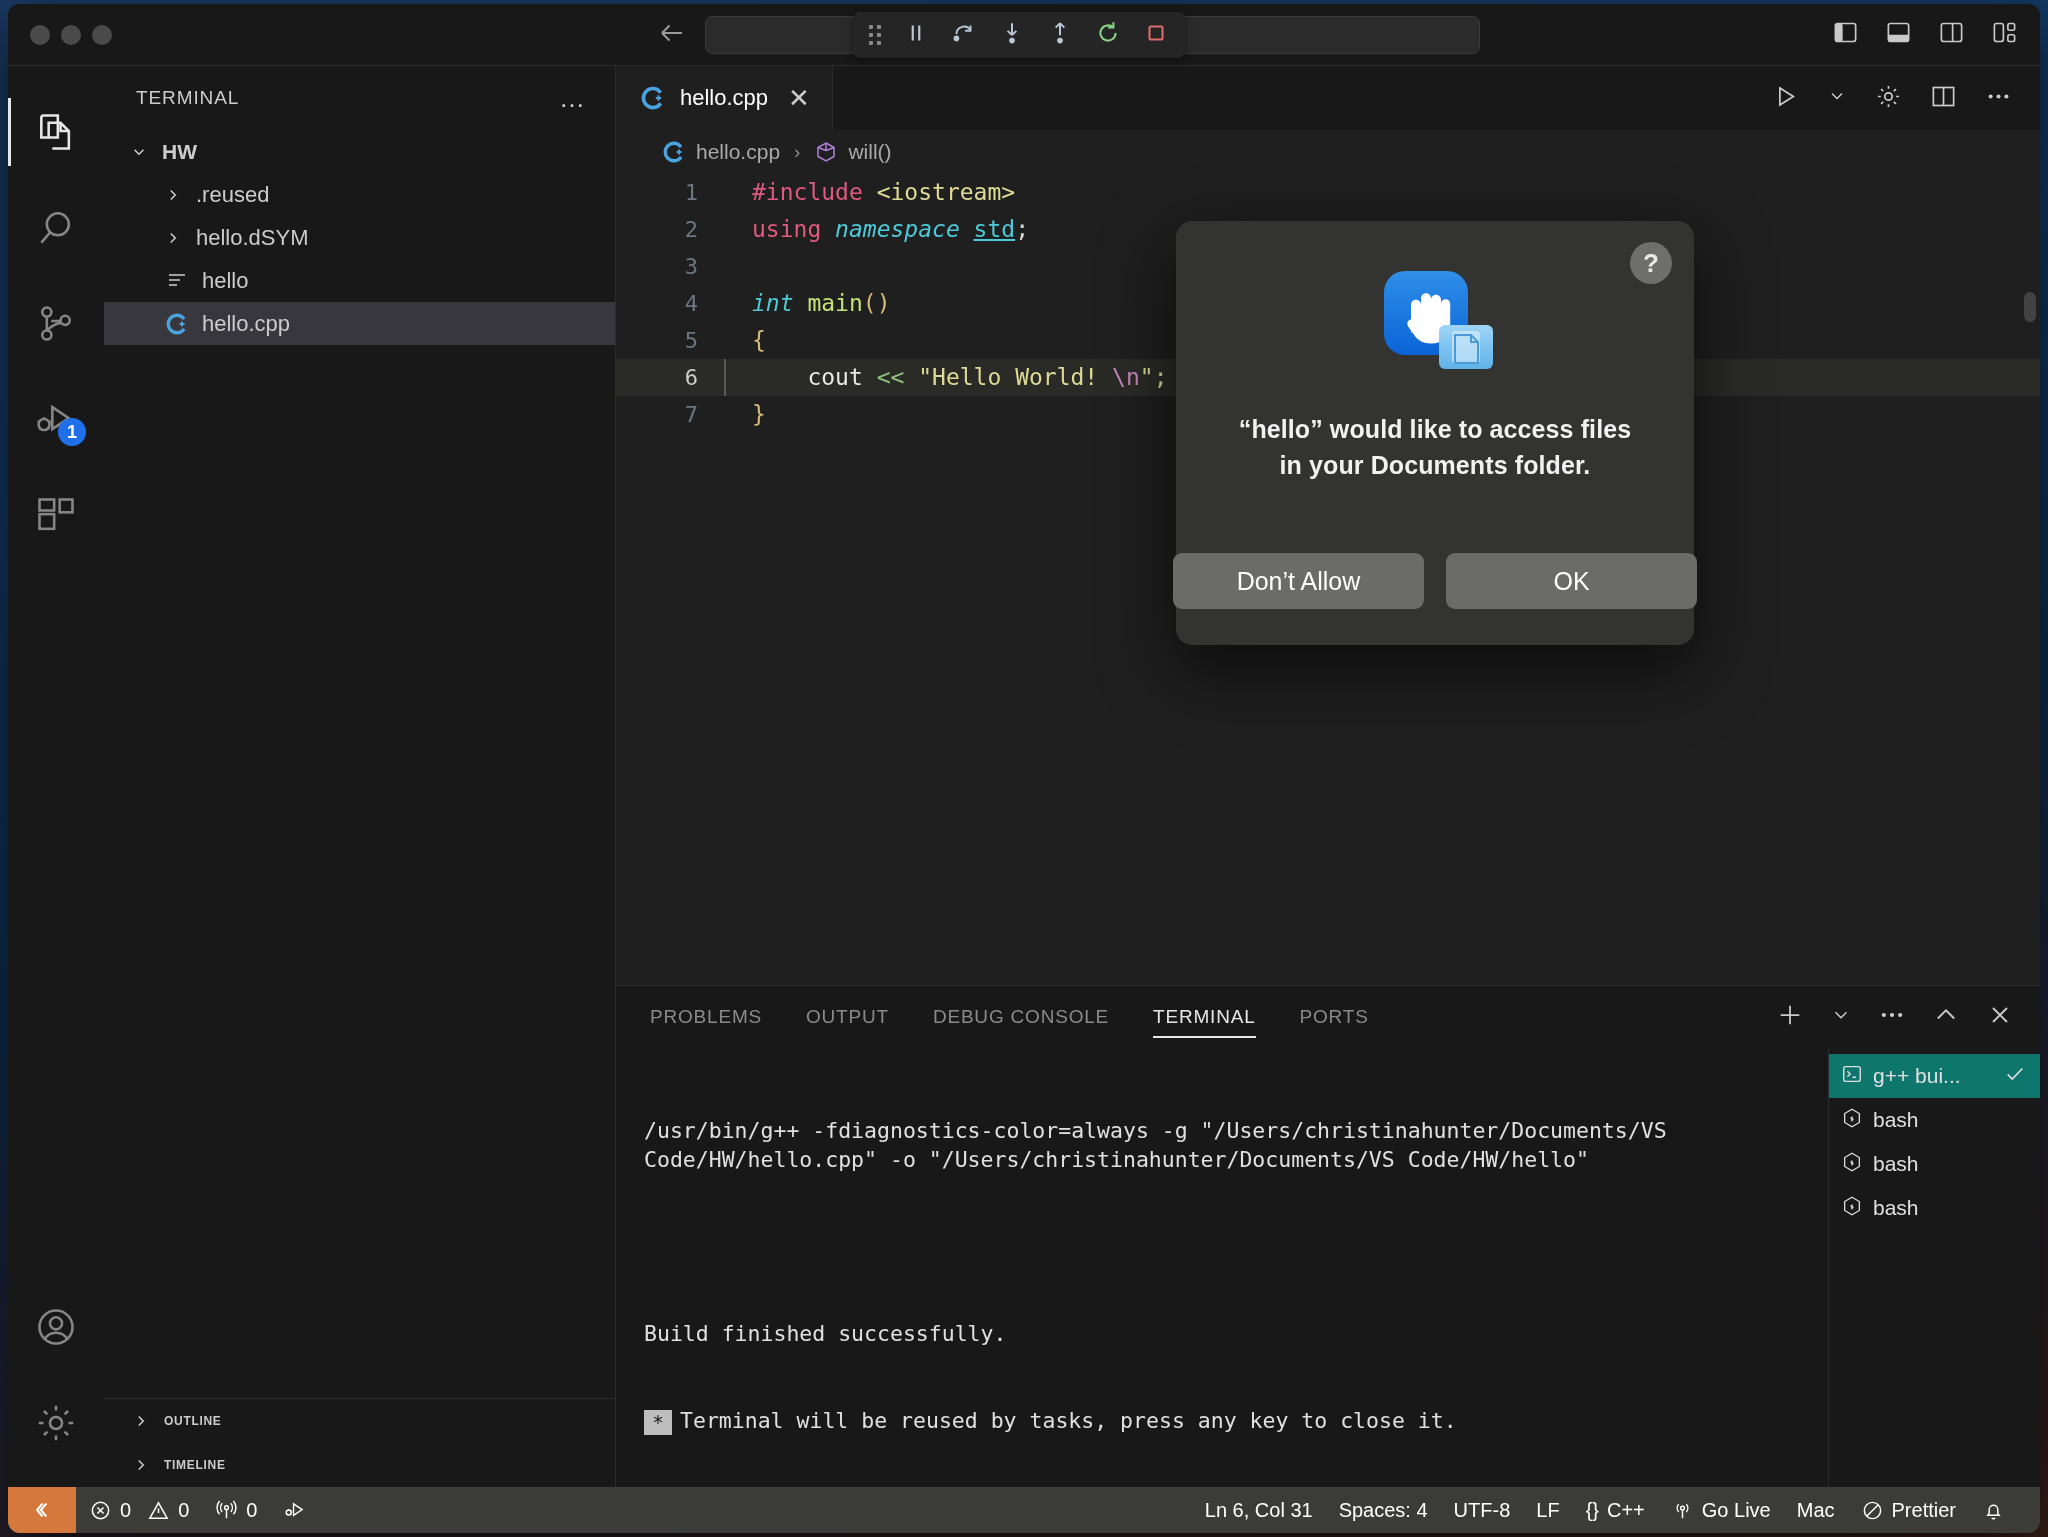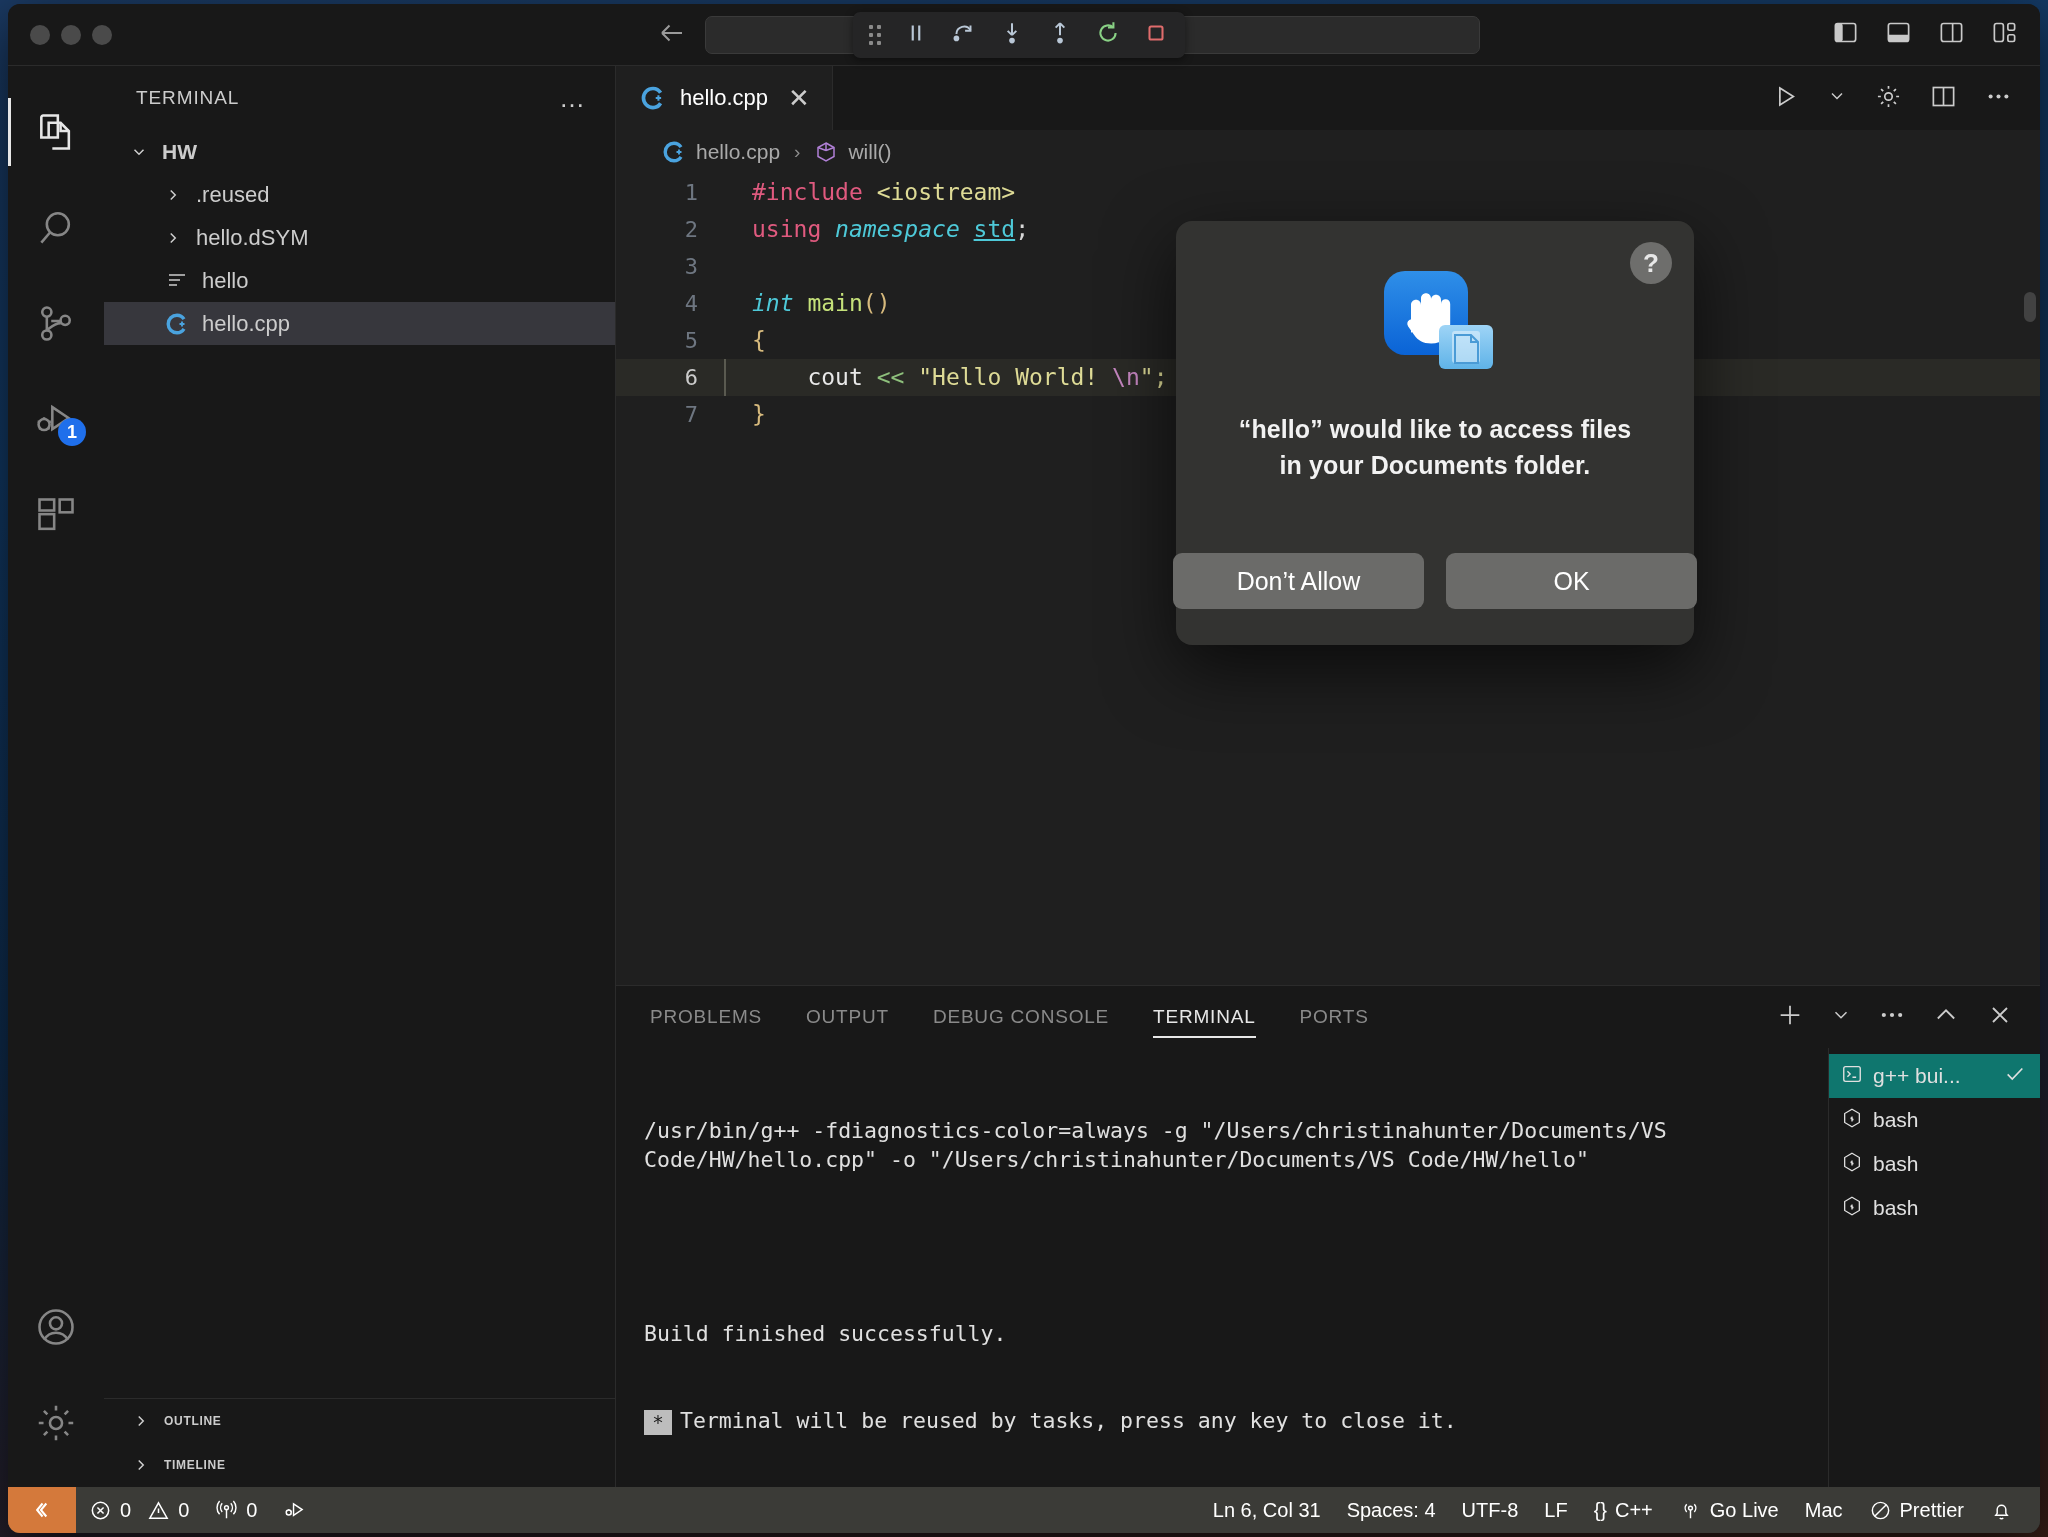--- a/index.html
+++ b/index.html
@@ -248,21 +248,21 @@
     display:flex; align-items:center;
     font-size: 20px; color:#ffffff;
   }
   .rc {
     background:#d4793b; height:46px; width: 68px;
     display:flex; align-items:center; justify-content:center;
   }
   .rc svg { width: 26px; height:26px; }
   .st-item { display:flex; align-items:center; gap: 8px; padding: 0 13px; height:46px; }
   .st-item svg { width: 23px; height: 23px; }
-  .st-right { margin-left:auto; display:flex; align-items:center; padding-right: 14px; }
+  .st-right { margin-left:auto; display:flex; align-items:center; padding-right: 22px; }
   .dialog {
     position:absolute; left: 1176px; top: 221px;
     width: 518px; height: 424px;
     background:#333331;
     border-radius: 16px;
     box-shadow: 0 24px 70px rgba(0,0,0,.65);
     display:flex; flex-direction:column; align-items:center;
     z-index: 50;
   }
   .dlg-help {

